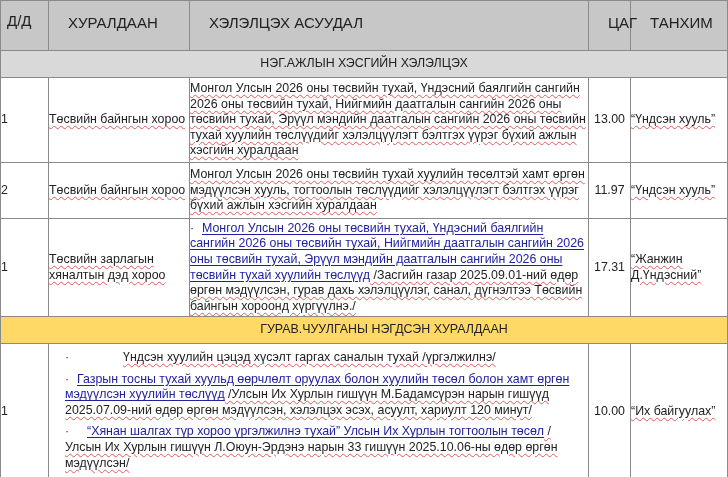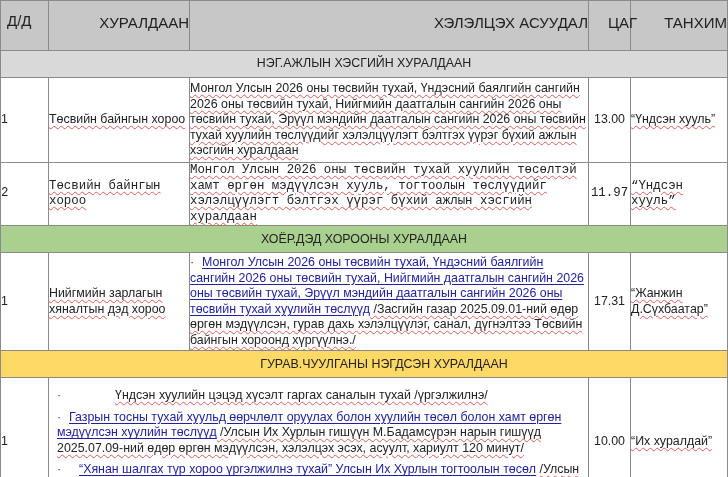--- a/index.html
+++ b/index.html
@@ -2,38 +2,38 @@
 <html><head>
 <meta charset="utf-8">
 <style>
   html, body { margin: 0; padding: 0; background: #ffffff; }
   body { width: 728px; height: 477px; overflow: hidden; font-family: "Liberation Sans", sans-serif; color: #222; }
   table.agenda { border-collapse: collapse; table-layout: fixed; width: 727px; font-size: 12.4px; line-height: 15.6px; }
   table.agenda td, table.agenda th { border: 1px solid #8a8a8a; padding: 0; vertical-align: middle; }
   col.c1 { width: 48px; } col.c2 { width: 141px; } col.c3 { width: 399px; } col.c4 { width: 42px; } col.c5 { width: 97px; }
   tr.hdr th { background: #c7c7c7; height: 37px; font-weight: normal; text-align: left; font-size: 15px; color: #222; margin-top: 20px; }
   tr.hdr th.h1 { padding: 12px 0 0 6px; vertical-align: top; }
-  tr.hdr th.hx { padding: 0 0 6px 19px; vertical-align: middle; text-align: right; }
+  tr.hdr th.hx { padding: 0 0 6px 19px; vertical-align: middle; }
   tr.band td { height: 26px; text-align: center; font-size: 12.4px; color: #222; }
   tr.band.gray td { background: #d9d9d9; }
   tr.band.green td { background: #a9d08e; }
   tr.band.yellow td { background: #ffd966; padding-left: 40px; }
   .band-text { display: inline-block; }
   td.num { padding-left: 8px; }
   td.name { padding: 0 4px 0 6px; margin-top: 32px; }
   td.desc { padding: 2px 4px 4px 6px; vertical-align: top; }
   td.time { text-align: center; }
   td.room { padding-left: 6px; }
   .sp { text-decoration: underline wavy #e05a5a; text-decoration-thickness: 1px; text-underline-offset: 2px; }
   .lnk { color: #2222a0; text-decoration: underline; text-decoration-color: #2222a0; text-underline-offset: 2px; cursor: pointer; }
   .bullet { display: inline-block; width: 12px; color: #333; }
-  .item { margin: 2px 0 6px 0; }
+  .item { margin: 2px 0 6px 8px; }
   .item.indent .bullet { width: 58px; }
   tr.r1 td { height: 84px; }
-  tr.r2 td { height: 55px; font-family: Liberation Mono, monospace; }
+  tr.r2 td { height: 55px; }
   tr.r3 td { height: 97px; }
   tr.r4 td { height: 121px; }
   td.desc.merged { padding: 4px 4px 2px 8px; }
 </style>
 </head>
 <body>
 
 <table class="agenda">
   <colgroup>
       <col class="c1">
@@ -45,63 +45,60 @@
   <tbody>
       <tr class="hdr">
     <th class="h1">Д/Д</th>
     <th class="hx">ХУРАЛДААН</th>
     <th class="hx">ХЭЛЭЛЦЭХ АСУУДАЛ</th>
     <th class="hx">ЦАГ</th>
     <th class="hx">ТАНХИМ</th>
   </tr>
 
   <tr class="band gray">
-    <td colspan="5"><span class="band-text">НЭГ.АЖЛЫН ХЭСГИЙН ХУРАЛДААН</span></td>
+    <td colspan="5"><span class="band-text">НЭГ.АЖЛЫН ХЭСГИЙН ХЭЛЭЛЦЭХ</span></td>
   </tr>
   <tr class="r1">
     <td class="num">1</td>
     <td class="name"><span class="sp">Төсвийн байнгын хороо</span></td>
     <td class="desc" style="vertical-align:middle"><span class="sp">Монгол Улсын 2026 оны төсвийн тухай, Үндэсний баялгийн сангийн 2026 оны төсвийн тухай, Нийгмийн даатгалын сангийн 2026 оны төсвийн тухай, Эрүүл мэндийн даатгалын сангийн 2026 оны төсвийн тухай хуулийн төслүүдийг хэлэлцүүлэгт бэлтгэх үүрэг бүхий ажлын хэсгийн хуралдаан</span></td>
     <td class="time">13.00</td>
     <td class="room"><span class="sp">“Үндсэн хууль”</span></td>
   </tr>
   <tr class="r2">
     <td class="num">2</td>
     <td class="name"><span class="sp">Төсвийн байнгын хороо</span></td>
     <td class="desc" style="vertical-align:middle"><span class="sp">Монгол Улсын 2026 оны төсвийн тухай хуулийн төсөлтэй хамт өргөн мэдүүлсэн хууль, тогтоолын төслүүдийг хэлэлцүүлэгт бэлтгэх үүрэг бүхий ажлын хэсгийн хуралдаан</span></td>
     <td class="time">11.97</td>
     <td class="room"><span class="sp">“Үндсэн хууль”</span></td>
   </tr>
 
-  <tr class="band green">
-    <td colspan="5"><span class="band-text">ХОЁР.ДЭД ХОРООНЫ ХУРАЛДААН</span></td>
-  </tr>
   <tr class="r3">
     <td class="num">1</td>
-    <td class="name"><span class="sp">Нийгмийн зарлагын хяналтын дэд хороо</span></td>
+    <td class="name"><span class="sp">Төсвийн зарлагын хяналтын дэд хороо</span></td>
     <td class="desc">
       <span class="bullet">·</span><a class="lnk">Монгол Улсын 2026 оны төсвийн тухай, Үндэсний баялгийн сангийн 2026 оны төсвийн тухай, Нийгмийн даатгалын сангийн 2026 оны төсвийн тухай, Эрүүл мэндийн даатгалын сангийн 2026 оны төсвийн тухай хуулийн төслүүд</a><span class="sp"> /Засгийн газар 2025.09.01-ний өдөр өргөн мэдүүлсэн, гурав дахь хэлэлцүүлэг, санал, дүгнэлтээ Төсвийн байнгын хороонд хүргүүлнэ./</span>
     </td>
     <td class="time">17.31</td>
-    <td class="room"><span class="sp">“Жанжин Д.Сүхбаатар”</span></td>
+    <td class="room"><span class="sp">“Жанжин Д.Үндэсний”</span></td>
   </tr>
 
   <tr class="band yellow">
     <td colspan="5"><span class="band-text">ГУРАВ.ЧУУЛГАНЫ НЭГДСЭН ХУРАЛДААН</span></td>
   </tr>
   <tr class="r4">
     <td class="num">1</td>
     <td class="desc merged" colspan="2">
       <div class="item indent">
         <span class="bullet">·</span><span class="sp">Үндсэн хуулийн цэцэд хүсэлт гаргах саналын тухай /үргэлжилнэ/</span>
       </div>
       <div class="item">
         <span class="bullet">·</span><a class="lnk">Газрын тосны тухай хуульд өөрчлөлт оруулах болон хуулийн төсөл болон хамт өргөн мэдүүлсэн хуулийн төслүүд</a><span class="sp"> /Улсын Их Хурлын гишүүн М.Бадамсүрэн нарын гишүүд 2025.07.09-ний өдөр өргөн мэдүүлсэн, хэлэлцэх эсэх, асуулт, хариулт 120 минут/</span>
       </div>
       <div class="item">
         <span class="bullet" style="width:22px">·</span><a class="lnk">“Хянан шалгах түр хороо үргэлжилнэ тухай” Улсын Их Хурлын тогтоолын төсөл</a><span class="sp"> /Улсын Их Хурлын гишүүн Л.Оюун-Эрдэнэ нарын 33 гишүүн 2025.10.06-ны өдөр өргөн мэдүүлсэн/</span>
       </div>
     </td>
     <td class="time">10.00</td>
-    <td class="room"><span class="sp">“Их хуралдай”</span></td>
+    <td class="room"><span class="sp">“Их байгуулах”</span></td>
   </tr>
 </tbody>
   </table>
 
 </body></html>

